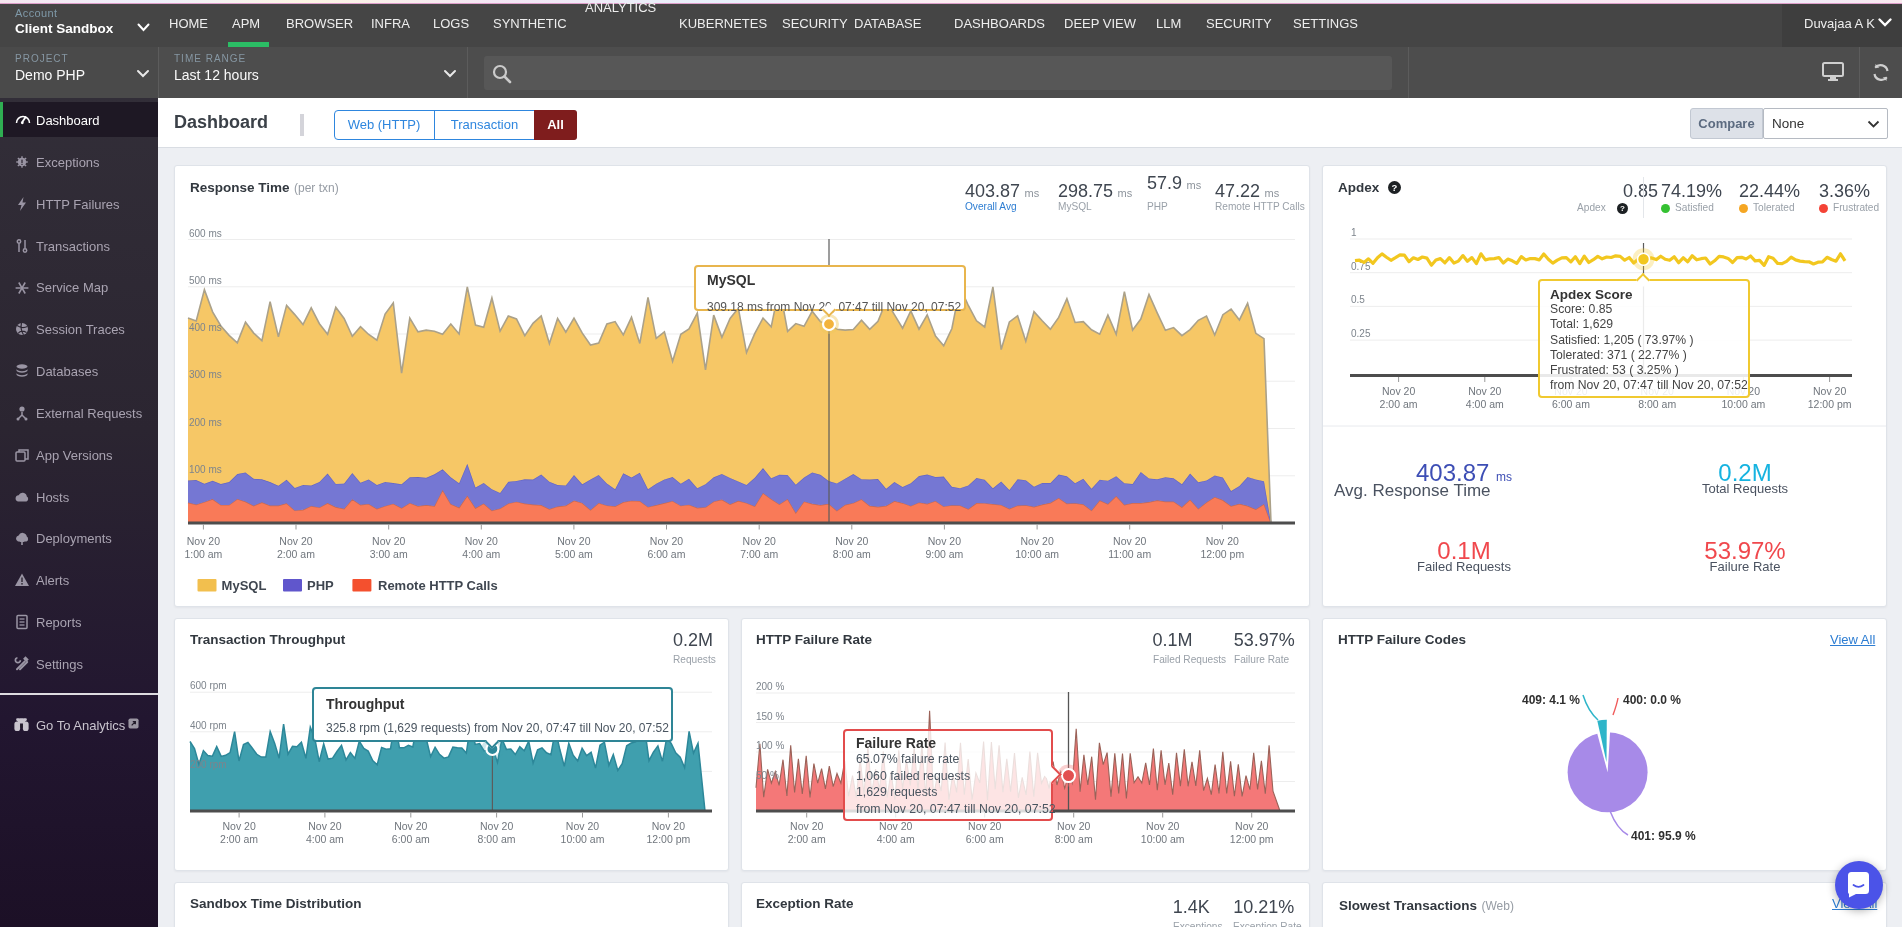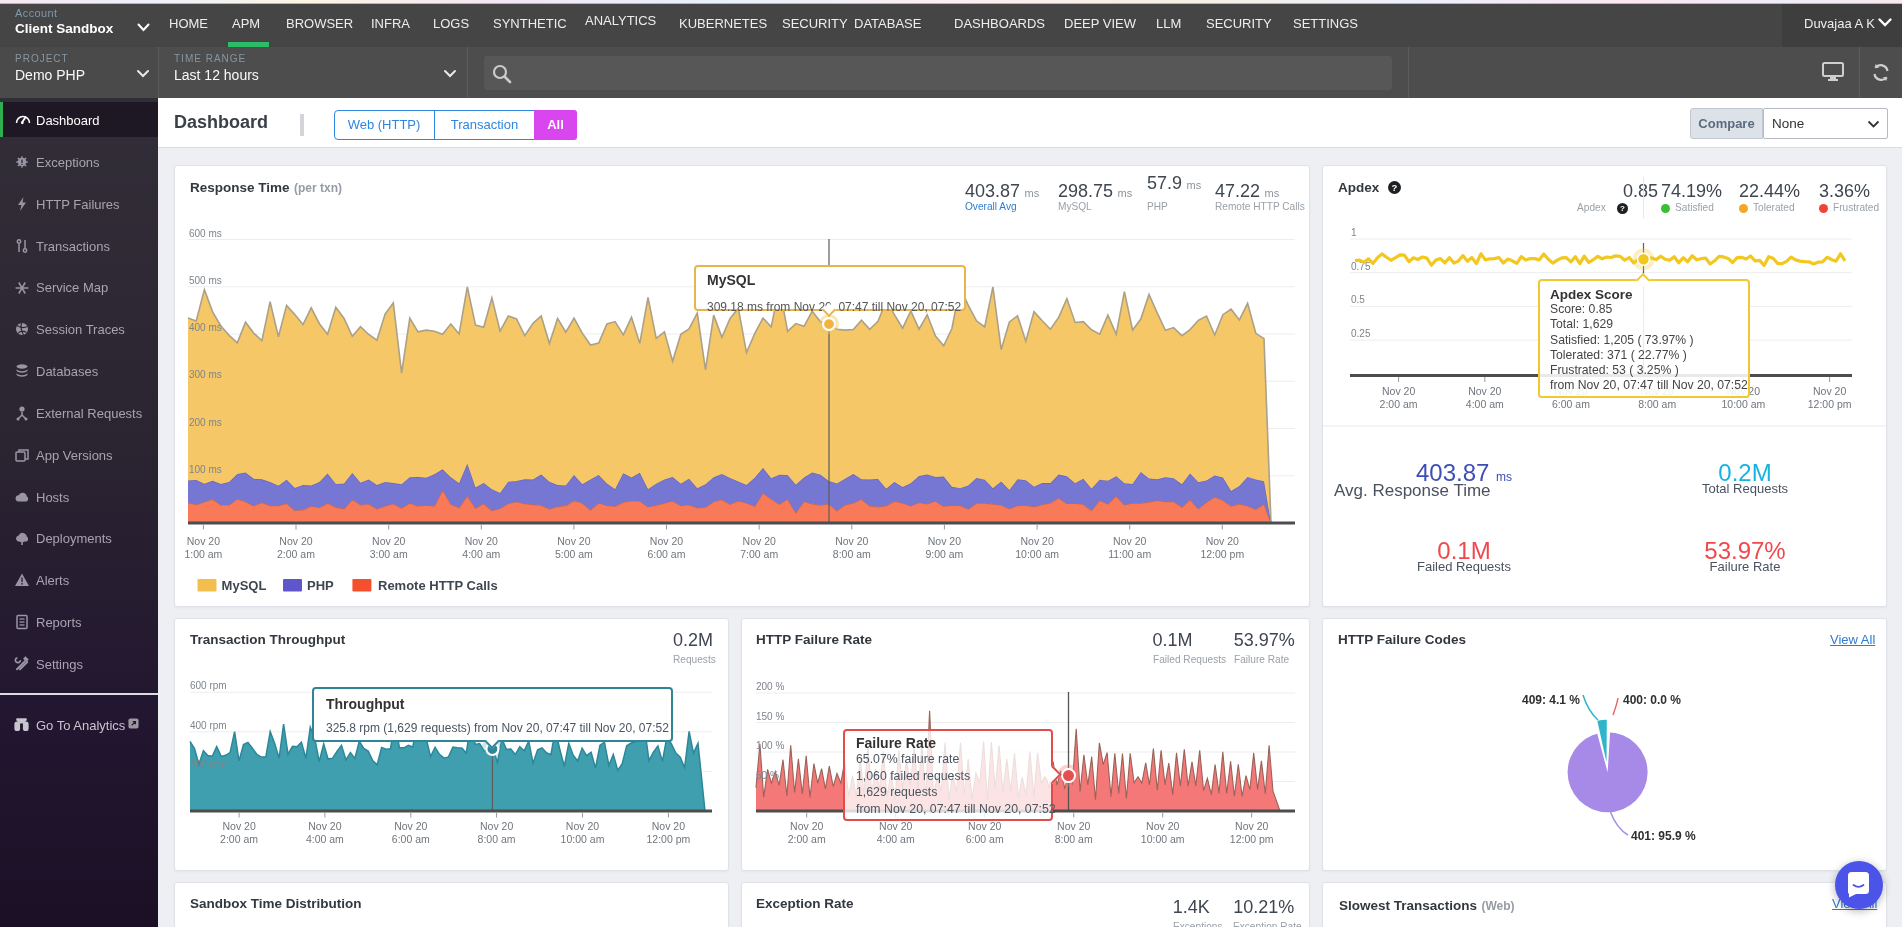--- a/index.html
+++ b/index.html
@@ -1,20 +1,20 @@
 <!DOCTYPE html>
 <html><head><meta charset="utf-8">
 <style>
 *{margin:0;padding:0;box-sizing:border-box}
 html,body{width:1902px;height:927px;overflow:hidden;background:#edeff3;
  font-family:"Liberation Sans",sans-serif;position:relative}
 .abs{position:absolute}
 .panel{position:absolute;background:#fff;border:1px solid #dfe3e9;border-radius:3px;box-shadow:0 1px 2px rgba(30,40,60,.05)}
 .ptitle{font-size:13.5px;font-weight:700;color:#32383f}
-.psub{font-size:12px;font-weight:700;color:#969ca4}
+.psub{font-size:12px;font-weight:400;color:#969ca4}
 svg{position:absolute;left:0;top:0}
 .tip{position:absolute;background:#fff;border-radius:4px;z-index:10;box-sizing:border-box;white-space:nowrap}
 .tt-title{font-weight:700;color:#333;font-size:14px}
 .notch{position:absolute;width:10px;height:10px;background:#fff;transform:rotate(45deg);z-index:11}
 .statv{font-size:18px;color:#3f4650}
 .statl{font-size:11px;color:#9aa1a9;transform:scaleX(0.92);transform-origin:left center;white-space:nowrap}
 .blue{color:#2d7dd2}
 </style></head><body>
 
 <div class="abs" style="left:0;top:0;width:1902px;height:3px;background:linear-gradient(90deg,#f6e7f0,#eef0fb 8%,#fdf6e4 16%,#f3e6f4 26%,#e8f1fb 38%,#fdeef2 50%,#f6f0e2 62%,#edeffc 74%,#fbe7f1 86%,#f0ecf8 94%,#f9e9ef)"></div>
@@ -25,21 +25,21 @@
 <div class="abs" style="left:15px;top:21px;font-size:13.5px;font-weight:700;color:#fff">Client Sandbox</div>
 <svg class="abs" style="left:137px;top:23px" width="13" height="9" viewBox="0 0 13 9">
     <path d="M1.5 1.5 L6.5 7 L11.5 1.5" stroke="#fff" stroke-width="2" fill="none" stroke-linecap="round"></path>
   </svg>
 <div class="abs" style="left:169px;top:16px;font-size:13px;color:#ededed;white-space:nowrap">HOME</div>
 <div class="abs" style="left:232px;top:16px;font-size:13px;color:#ededed;white-space:nowrap">APM</div>
 <div class="abs" style="left:286px;top:16px;font-size:13px;color:#ededed;white-space:nowrap">BROWSER</div>
 <div class="abs" style="left:371px;top:16px;font-size:13px;color:#ededed;white-space:nowrap">INFRA</div>
 <div class="abs" style="left:433px;top:16px;font-size:13px;color:#ededed;white-space:nowrap">LOGS</div>
 <div class="abs" style="left:493px;top:16px;font-size:13px;color:#ededed;white-space:nowrap">SYNTHETIC</div>
-<div class="abs" style="left:585px;top:13px;font-size:13px;color:#ededed;white-space:nowrap">ANALYTICS</div>
+<div class="abs" style="left:585px;top:0;font-size:13px;color:#ededed;white-space:nowrap">ANALYTICS</div>
 <div class="abs" style="left:679px;top:16px;font-size:13px;color:#ededed;white-space:nowrap">KUBERNETES</div>
 <div class="abs" style="left:782px;top:16px;font-size:13px;color:#ededed;white-space:nowrap">SECURITY</div>
 <div class="abs" style="left:854px;top:16px;font-size:13px;color:#ededed;white-space:nowrap">DATABASE</div>
 <div class="abs" style="left:954px;top:16px;font-size:13px;color:#ededed;white-space:nowrap">DASHBOARDS</div>
 <div class="abs" style="left:1064px;top:16px;font-size:13px;color:#ededed;white-space:nowrap">DEEP VIEW</div>
 <div class="abs" style="left:1156px;top:16px;font-size:13px;color:#ededed;white-space:nowrap">LLM</div>
 <div class="abs" style="left:1206px;top:16px;font-size:13px;color:#ededed;white-space:nowrap">SECURITY</div>
 <div class="abs" style="left:1293px;top:16px;font-size:13px;color:#ededed;white-space:nowrap">SETTINGS</div>
 <div class="abs" style="left:228px;top:42px;width:41px;height:5px;background:#2bbd65"></div>
 <div class="abs" style="left:1804px;top:16px;font-size:13px;color:#ededed;white-space:nowrap">Duvajaa A K</div>
@@ -191,21 +191,21 @@
 <svg class="abs" style="left:128px;top:718px" width="11" height="11" viewBox="0 0 12 12">
     <rect x="0.5" y="0.5" width="11" height="11" rx="2" fill="#9b96a2"></rect>
     <path d="M4 8 L8 4 M5.2 4 H8 V6.8" stroke="#231d2b" stroke-width="1.4" fill="none"></path>
   </svg>
 <div class="abs" style="left:158px;top:98px;width:1744px;height:50px;background:#fff;border-bottom:1px solid #d9dde3"></div>
 <div class="abs" style="left:174px;top:112px;font-size:18px;font-weight:700;color:#3b4148">Dashboard</div>
 <div class="abs" style="left:300px;top:114px;width:4px;height:22px;background:#d4d4da"></div>
 <div class="abs" style="left:334px;top:110px;width:243px;height:30px;border:1px solid #2e86de;border-radius:4px;background:#fff"></div>
 <div class="abs" style="left:334px;top:110px;width:100px;height:30px;font-size:13px;color:#2e86de;text-align:center;line-height:29px">Web (HTTP)</div>
 <div class="abs" style="left:434px;top:110px;width:100px;height:30px;border-left:1px solid #2e86de;font-size:13px;color:#2e86de;text-align:center;line-height:29px">Transaction</div>
-<div class="abs" style="left:534px;top:110px;width:43px;height:30px;background:#d946ef;border-radius:0 3px 3px 0;font-size:13px;color:#fff;text-align:center;line-height:29px;font-weight:700">All</div>
+<div class="abs" style="left:534px;top:110px;width:43px;height:30px;background:#7f1d1d;border-radius:0 3px 3px 0;font-size:13px;color:#fff;text-align:center;line-height:29px;font-weight:700">All</div>
 <div class="abs" style="left:1690px;top:108px;width:73px;height:31px;background:#dde1e8;border:1px solid #c2c8d2;border-radius:3px 0 0 3px;font-size:13px;font-weight:700;color:#5c6b80;text-align:center;line-height:29px">Compare</div>
 <div class="abs" style="left:1763px;top:108px;width:125px;height:31px;background:#fff;border:1px solid #b5bac2;border-radius:2px"></div>
 <div class="abs" style="left:1772px;top:116px;font-size:13.5px;color:#333">None</div>
 <svg class="abs" style="left:1867px;top:120px" width="13" height="8" viewBox="0 0 13 8">
     <path d="M1.5 1.5 L6.5 6.5 L11.5 1.5" stroke="#333" stroke-width="1.8" fill="none"></path>
   </svg>
 <div class="panel" style="left:174px;top:165px;width:1136px;height:442px"></div>
 <div class="abs" style="left:190px;top:178px"><span class="ptitle">Response Time</span> <span class="psub">(per txn)</span></div>
 <div class="abs" style="left:965px;top:181px"><span class="statv">403.87</span> <span style="font-size:11px;color:#8d949c">ms</span></div>
 <div class="abs statl blue" style="left:965px;top:200px">Overall Avg</div>

